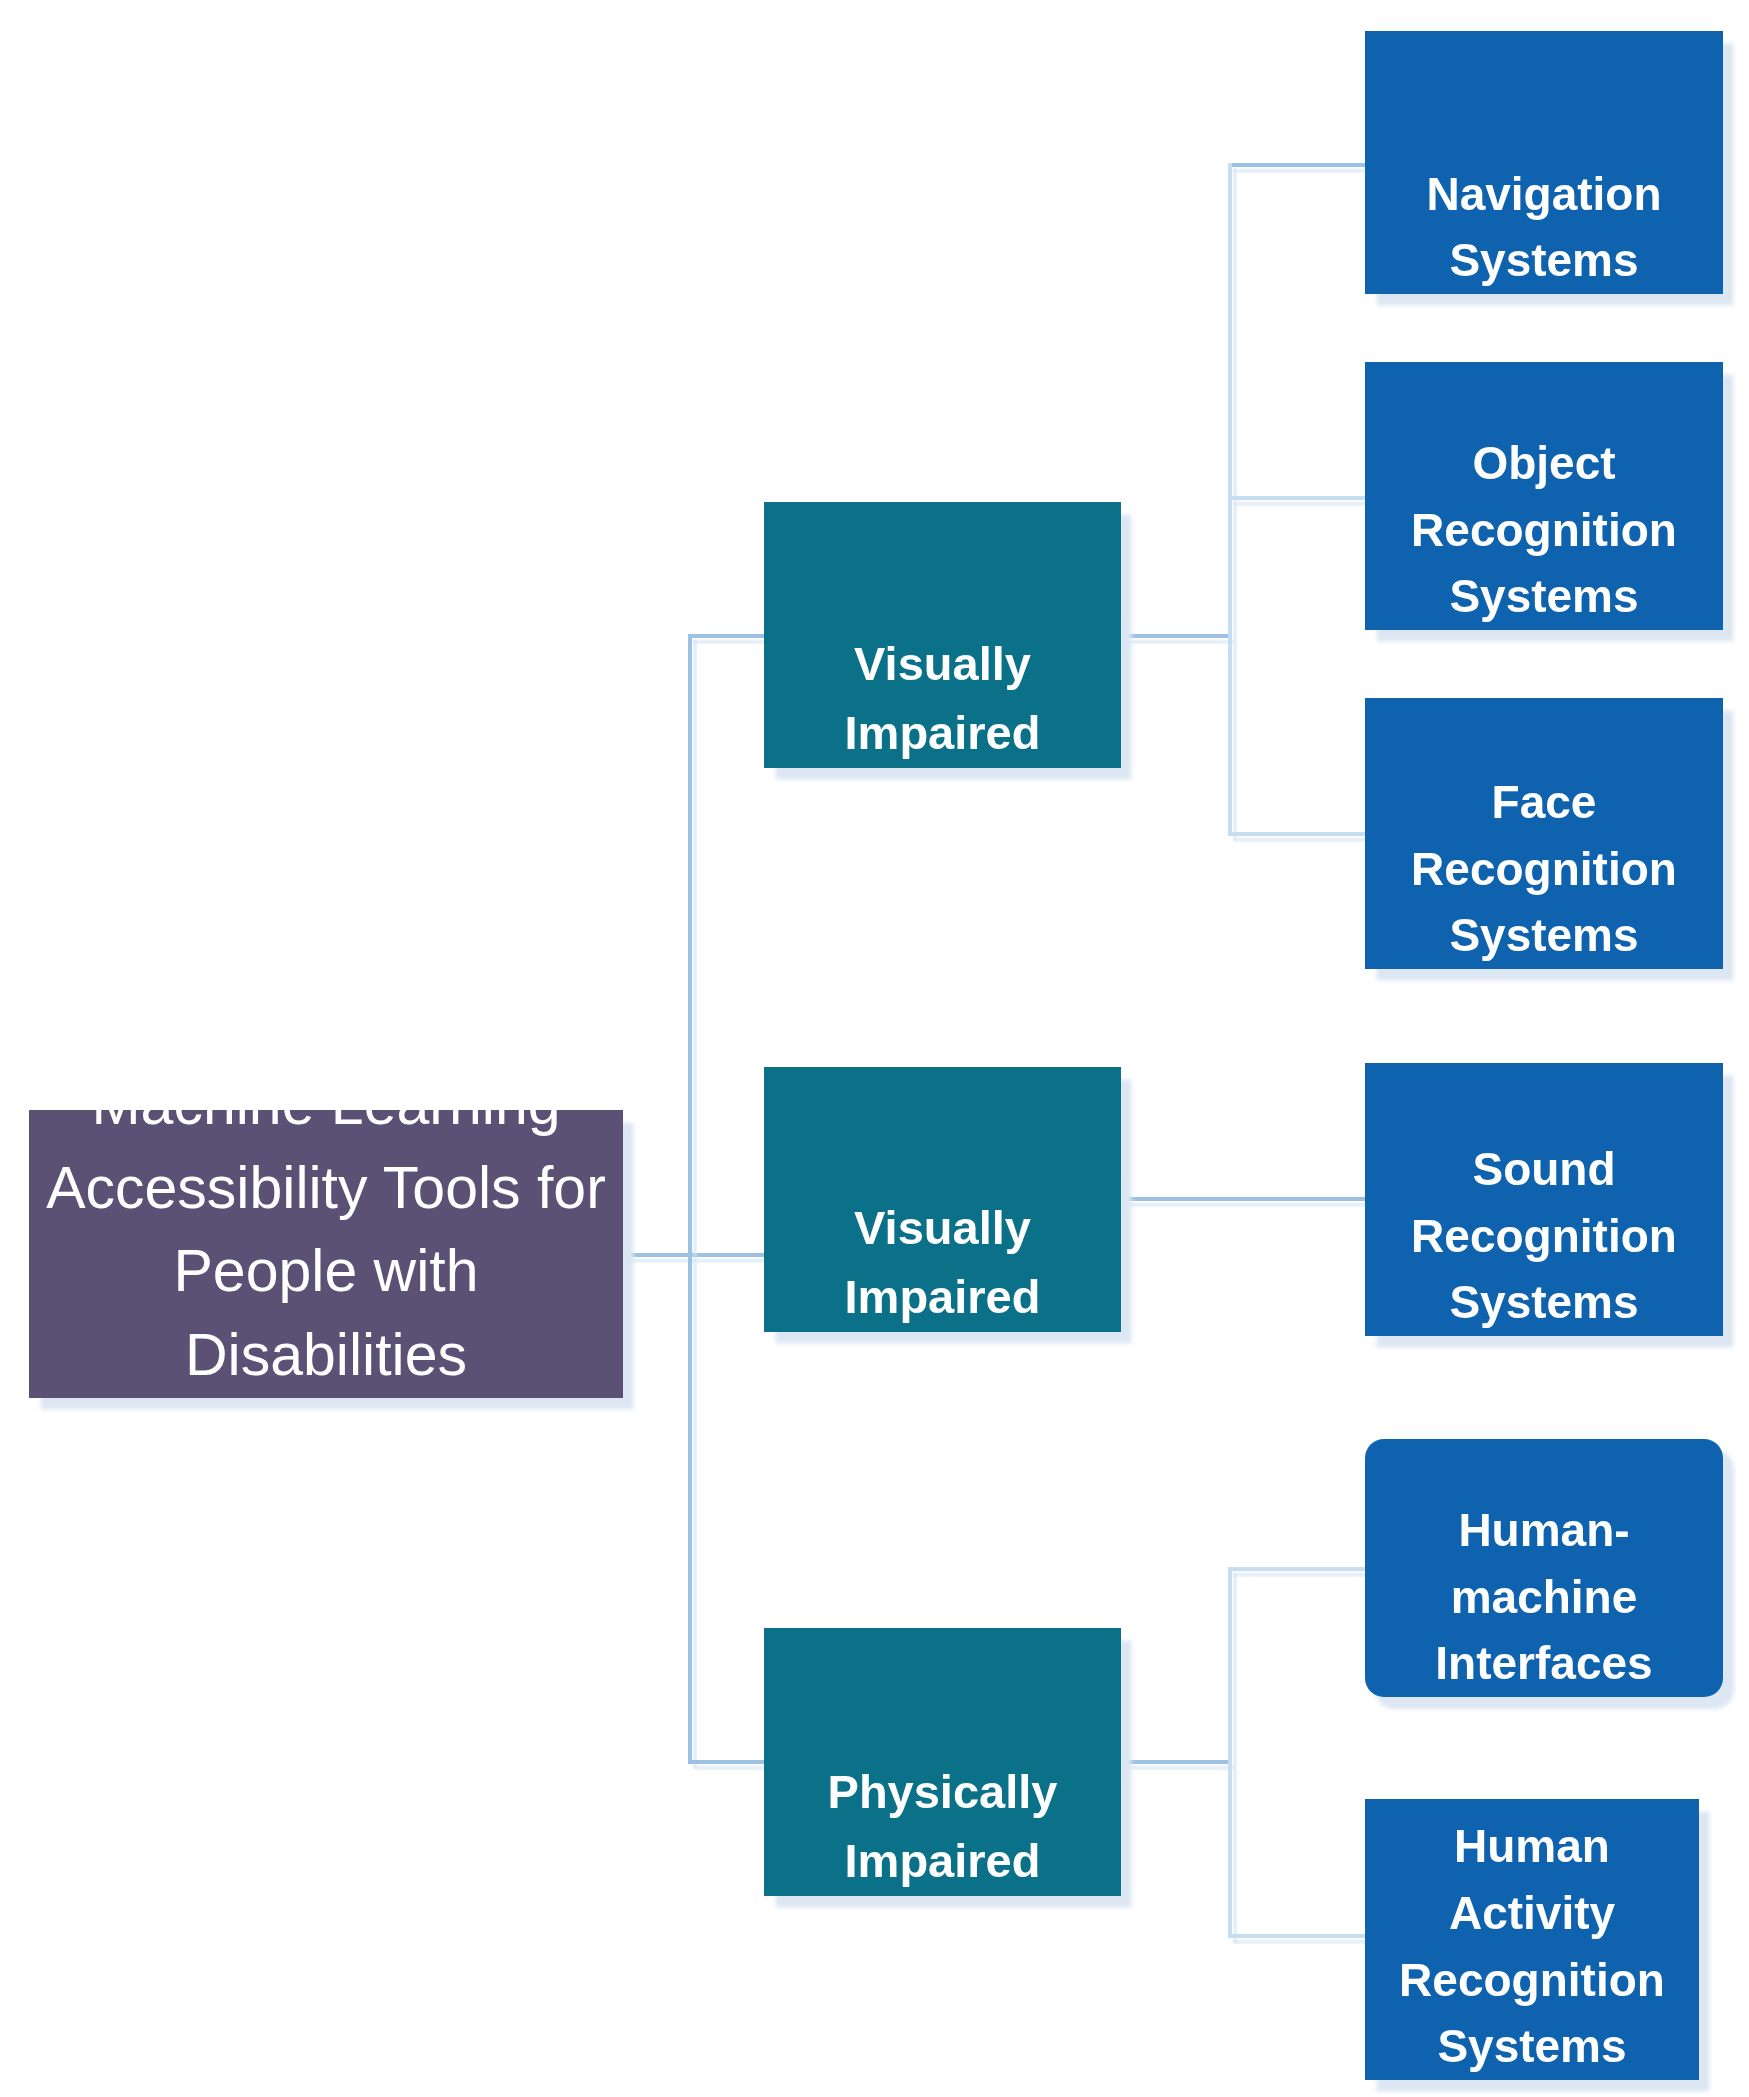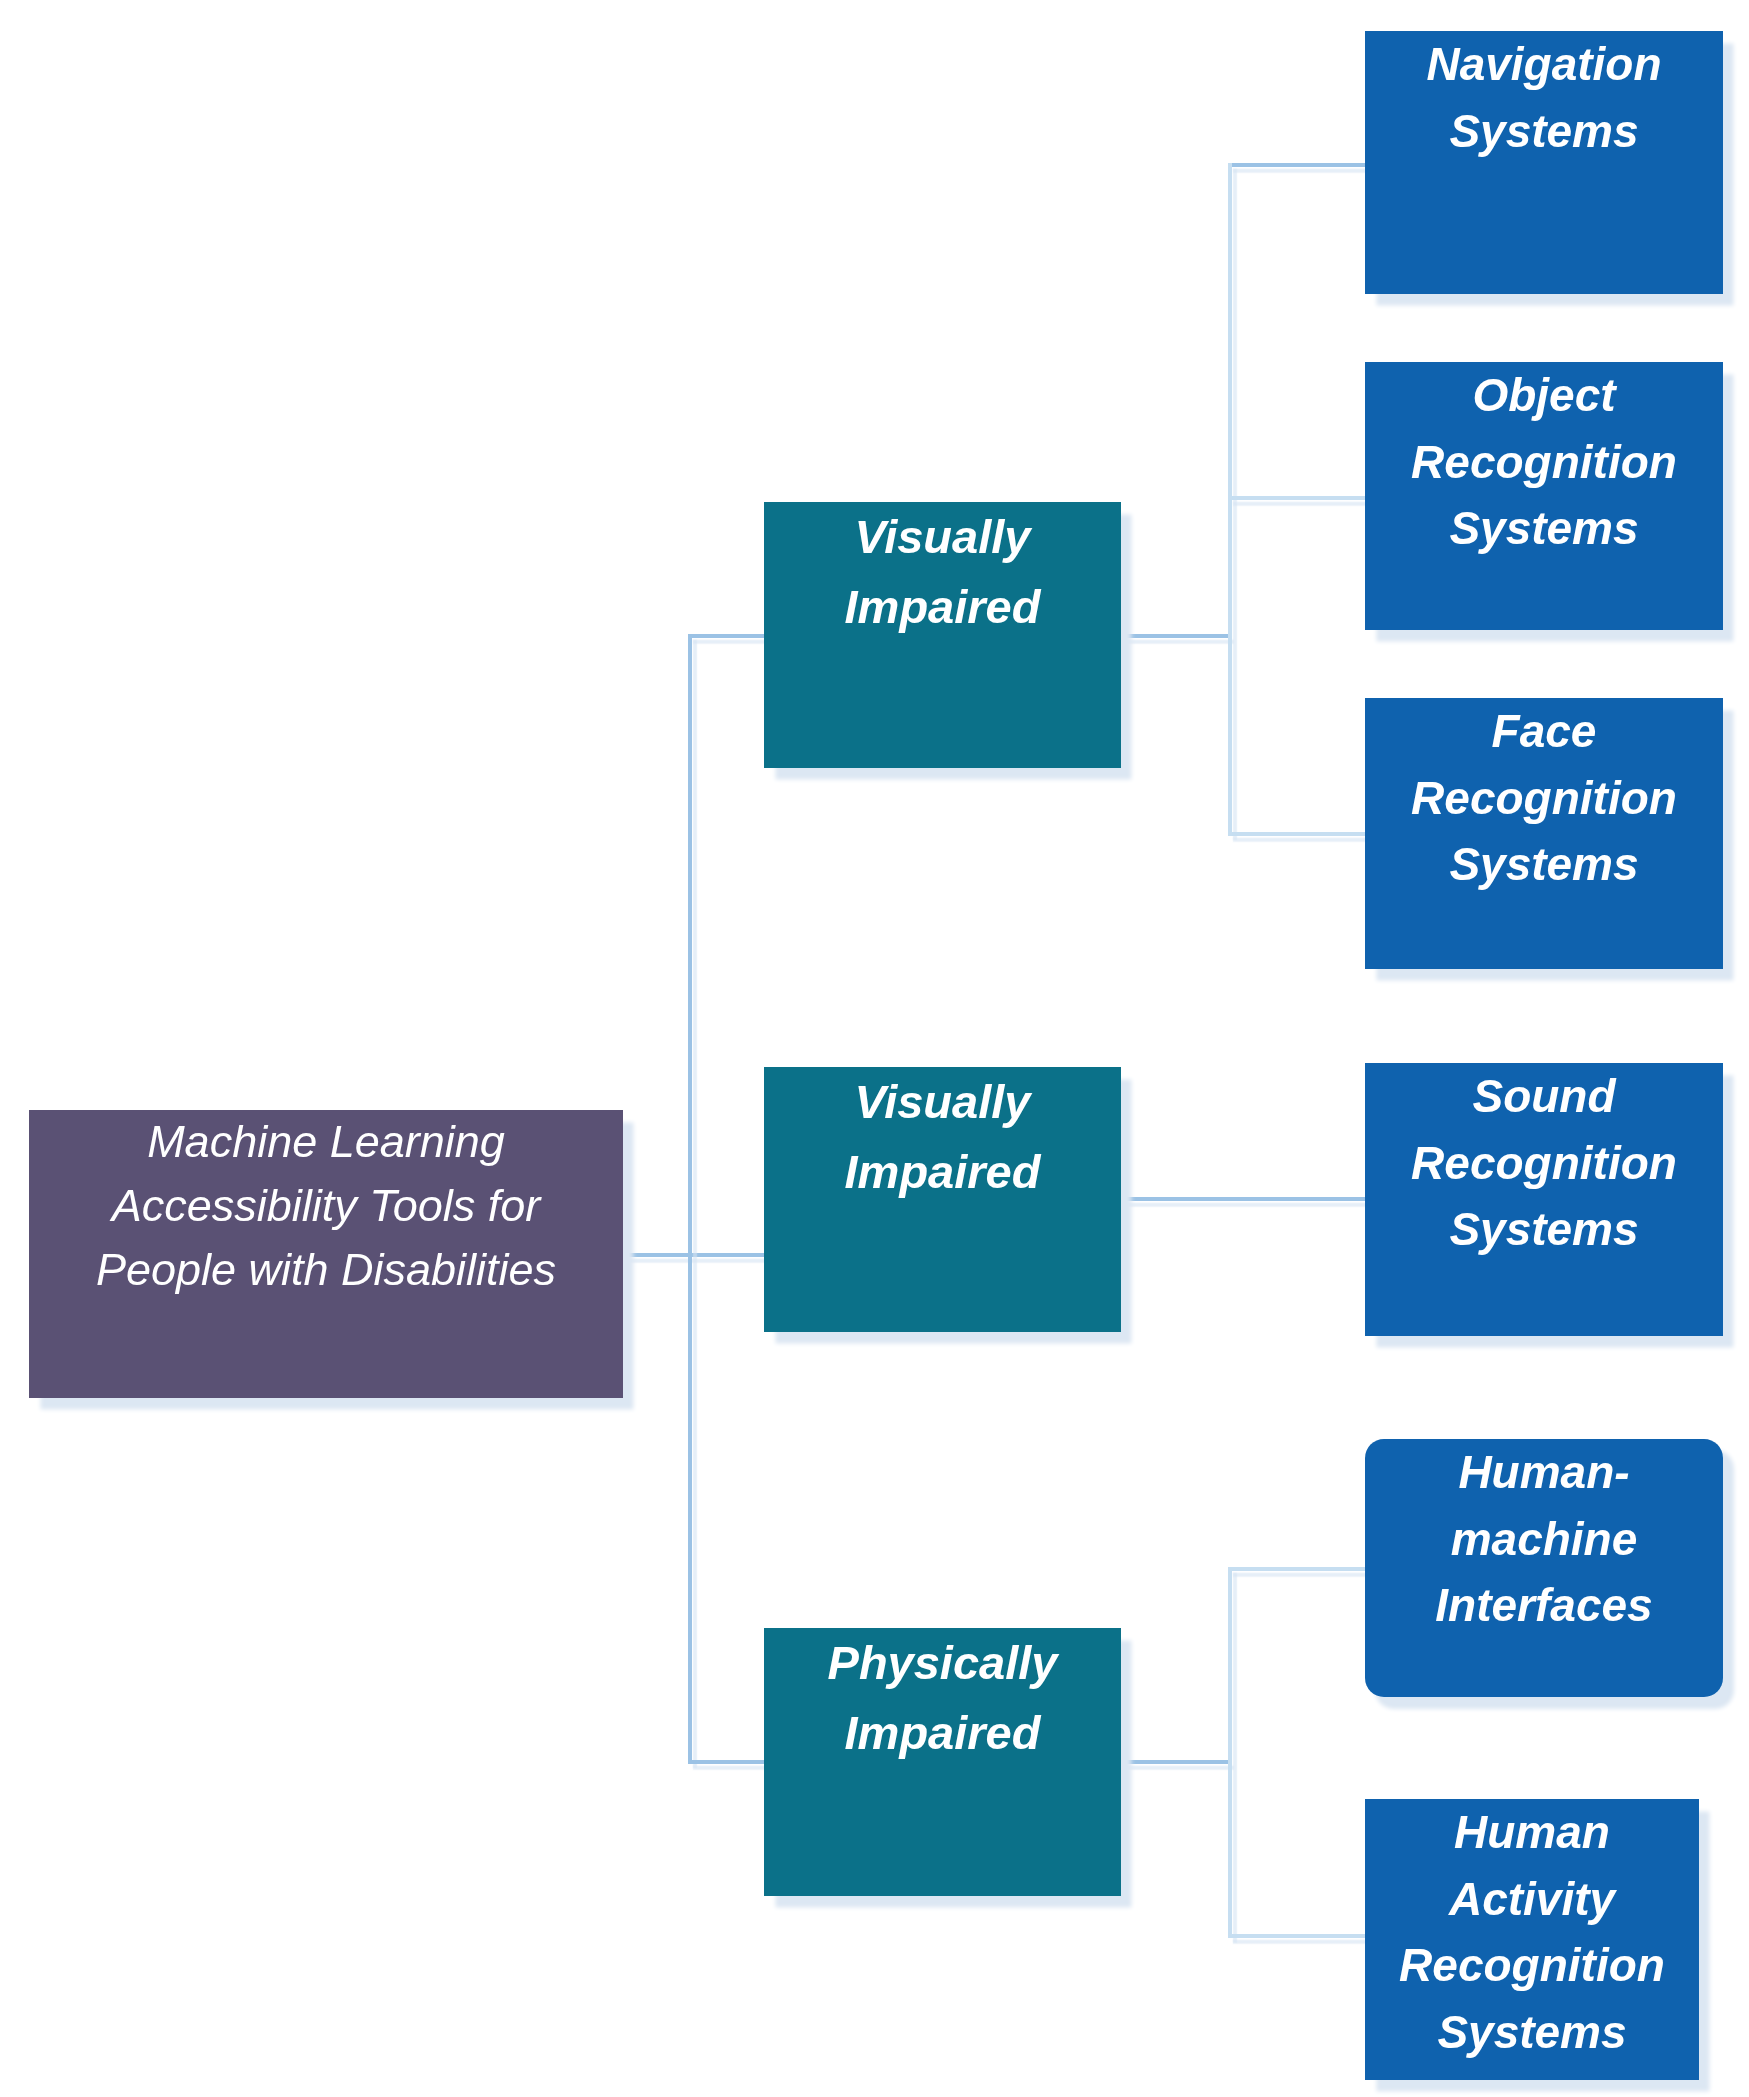--- a/index.html
+++ b/index.html
@@ -11,35 +11,34 @@
   .canvas {
     position: relative;
     width: 1749px;
     height: 2097px;
     background: var(--background, #ffffff);
     overflow: hidden;
   }
   .node {
     position: absolute;
     display: flex;
-    align-items: flex-start;
+    align-items: flex-end;
     justify-content: center;
     text-align: center;
     color: var(--text, #ffffff);
     box-shadow: 10.8px 11.5px 4.3px var(--shadow, #dce7f3);
-    font-style: italic;
   }
   .node span {
     white-space: pre-line;
     display: block;
   }
   .node-root {
     left: 29px; top: 1110px; width: 594px; height: 288px;
     background: var(--root_fill, #5a5174);
-    font-size: 45px;
+    font-size: 59px;
     line-height: 1.42;
     font-weight: 400;
   }
   .node-category {
     background: var(--category_fill, #0b7189);
     font-size: 47px;
     line-height: 1.48;
     font-weight: 700;
   }
   .node-leaf {

